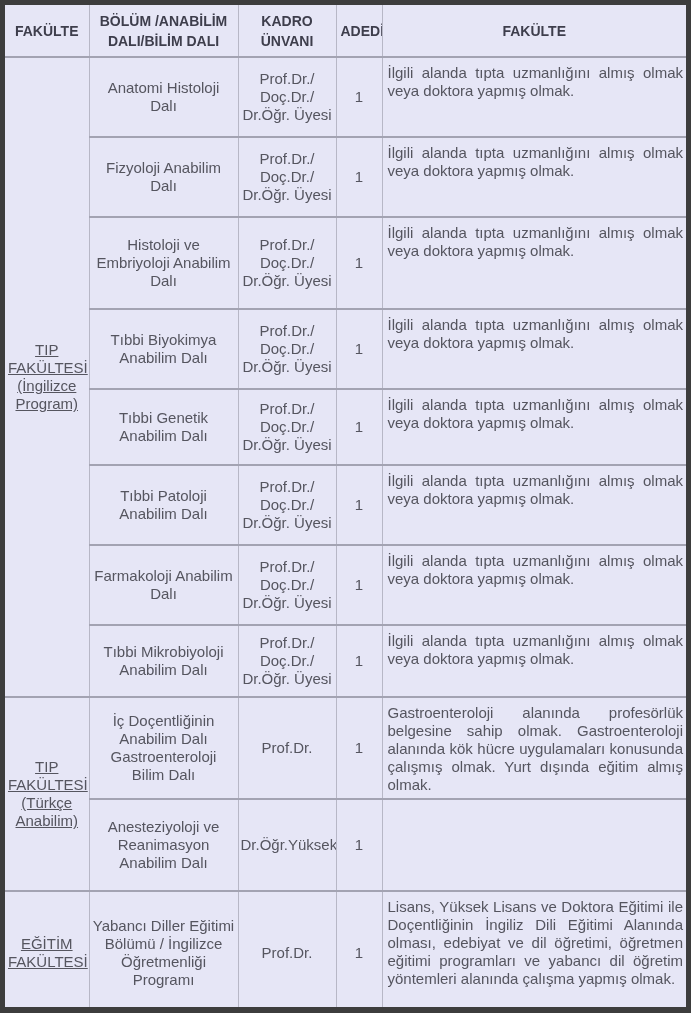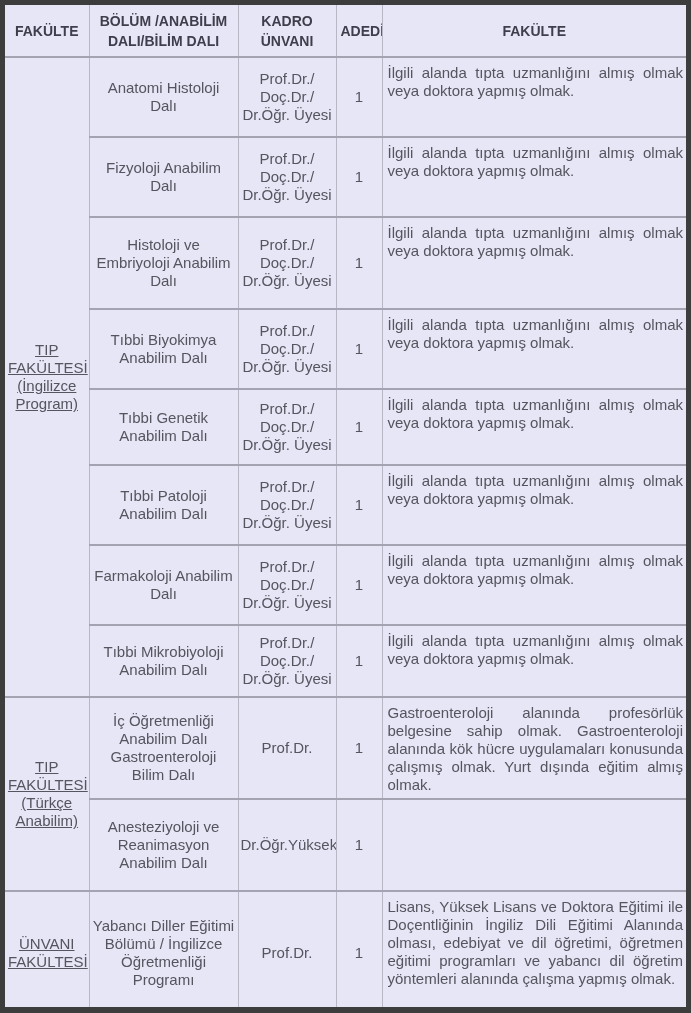--- a/index.html
+++ b/index.html
@@ -139,33 +139,33 @@
         <tr style="height: 72px;">
           <td class="department-cell">Tıbbi Mikrobiyoloji Anabilim Dalı</td>
           <td class="title-cell">Prof.Dr./
 Doç.Dr./
 Dr.Öğr. Üyesi</td>
           <td class="count-cell">1</td>
           <td class="description-cell">İlgili alanda tıpta uzmanlığını almış olmak veya doktora yapmış olmak.</td>
         </tr>
         <tr style="height: 92px;">
           <td class="faculty-cell" rowspan="2">TIP FAKÜLTESİ (Türkçe Anabilim)</td>
-          <td class="department-cell">İç Öğretmenliği Anabilim Dalı Gastroenteroloji Bilim Dalı</td>
+          <td class="department-cell">İç Doçentliğinin Anabilim Dalı Gastroenteroloji Bilim Dalı</td>
           <td class="title-cell">Prof.Dr.</td>
           <td class="count-cell">1</td>
           <td class="description-cell">Gastroenteroloji alanında profesörlük belgesine sahip olmak. Gastroenteroloji alanında kök hücre uygulamaları konusunda çalışmış olmak. Yurt dışında eğitim almış olmak.</td>
         </tr>
         <tr style="height: 92px;">
           <td class="department-cell">Anesteziyoloji ve Reanimasyon Anabilim Dalı</td>
           <td class="title-cell">Dr.Öğr.Yüksek</td>
           <td class="count-cell">1</td>
           <td class="description-cell"></td>
         </tr>
         <tr style="height: 123px;">
-          <td class="faculty-cell" rowspan="1">ÜNVANI FAKÜLTESİ</td>
+          <td class="faculty-cell" rowspan="1">EĞİTİM FAKÜLTESİ</td>
           <td class="department-cell">Yabancı Diller Eğitimi Bölümü / İngilizce Öğretmenliği Programı</td>
           <td class="title-cell">Prof.Dr.</td>
           <td class="count-cell">1</td>
           <td class="description-cell">Lisans, Yüksek Lisans ve Doktora Eğitimi ile Doçentliğinin İngiliz Dili Eğitimi Alanında olması, edebiyat ve dil öğretimi, öğretmen eğitimi programları ve yabancı dil öğretim yöntemleri alanında çalışma yapmış olmak.</td>
         </tr>
       </tbody>
   </table>
 </div>
 
 </body></html>

